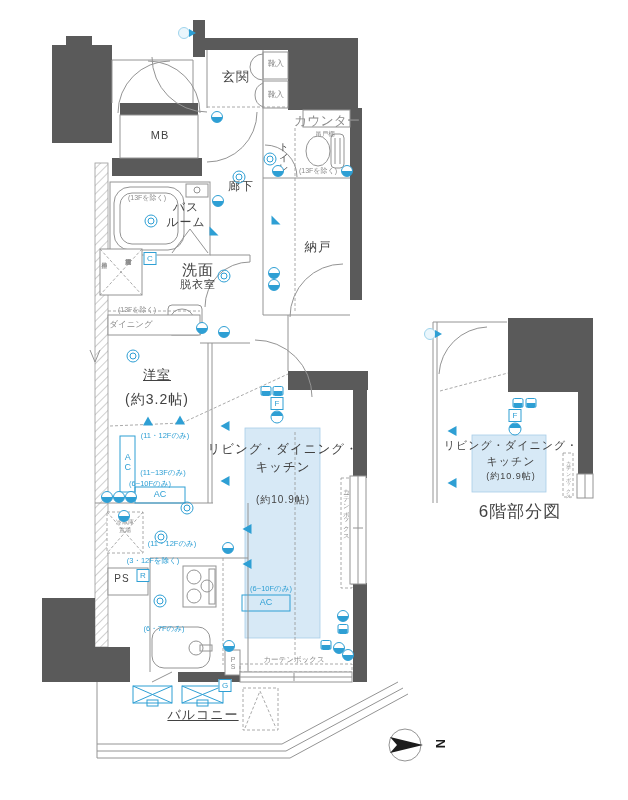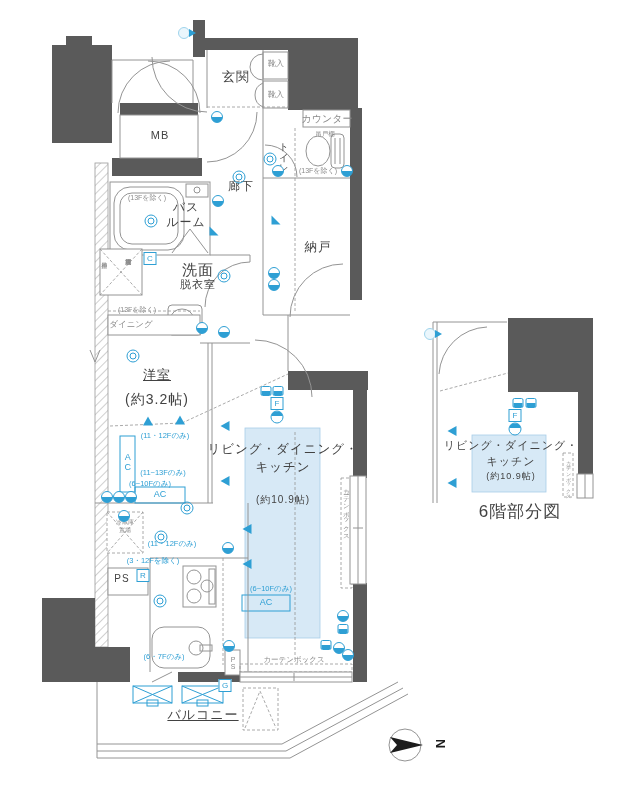--- a/index.html
+++ b/index.html
@@ -179,21 +179,21 @@
       <path d="M390,737 L423,745 L390,753 L397,745 Z" fill="#1c1c1c"></path>
       <text transform="translate(436,739) rotate(90)" font-size="13" font-weight="bold" fill="#1c1c1c">N</text>
     </g>
   </svg>
 
   <div id="labels">
       <div class="lbl room" style="left: 228px; top: 70px; font-size: 13px; margin-left: 8px;">玄関</div>
       <div class="lbl gray" style="left: 276px; top: 60px; font-size: 8px;">靴入</div>
       <div class="lbl gray" style="left: 276px; top: 91px; font-size: 8px;">靴入</div>
       <div class="lbl room" style="left: 160px; top: 130px; font-size: 11px;">MB</div>
-      <div class="lbl gray" style="left: 327px; top: 114px; font-size: 10px;">カウンター</div>
+      <div class="lbl gray" style="left: 327px; top: 114px; font-size: 13px;">カウンター</div>
       <div class="lbl gray" style="left: 325px; top: 131px; font-size: 6.5px;">吊戸棚</div>
       <div class="lbl gray" style="left: 318px; top: 167px; font-size: 7px;">(13Fを除く)</div>
       <div class="lbl room vert" style="left: 284px; top: 136px; font-size: 9.5px;">トイレ</div>
       <div class="lbl room" style="left: 241px; top: 180px; font-size: 12px;">廊下</div>
       <div class="lbl room" style="left: 318px; top: 241px; font-size: 12.5px;">納戸</div>
       <div class="lbl room" style="left: 186px; top: 201px; font-size: 12px;">バス</div>
       <div class="lbl room" style="left: 186px; top: 216px; font-size: 12px;">ルーム</div>
       <div class="lbl gray" style="left: 147px; top: 194px; font-size: 7px;">(13Fを除く)</div>
       <div class="lbl room" style="left: 198px; top: 262px; font-size: 15px;">洗面</div>
       <div class="lbl room" style="left: 198px; top: 279px; font-size: 11px;">脱衣室</div>
@@ -206,21 +206,21 @@
       <div class="lbl blue" style="left: 165px; top: 432px; font-size: 7.5px;">(11・12Fのみ)</div>
       <div class="lbl blue vert" style="left: 127px; top: 452px; font-size: 9px;">AC</div>
       <div class="lbl blue" style="left: 163px; top: 469px; font-size: 7.5px;">(11~13Fのみ)</div>
       <div class="lbl blue" style="left: 150px; top: 480px; font-size: 7.5px;">(6~10Fのみ)</div>
       <div class="lbl blue" style="left: 160px; top: 490px; font-size: 9px;">AC</div>
       <div class="lbl gray" style="left: 125px; top: 519px; font-size: 6px;">冷蔵庫</div>
       <div class="lbl gray" style="left: 125px; top: 527px; font-size: 6px;">置場</div>
       <div class="lbl blue" style="left: 172px; top: 540px; font-size: 7.5px;">(11・12Fのみ)</div>
       <div class="lbl blue" style="left: 153px; top: 557px; font-size: 7.5px;">(3・12Fを除く)</div>
       <div class="lbl room" style="left: 122px; top: 574px; font-size: 10px;">PS</div>
-      <div class="lbl blue" style="left: 164px; top: 625px; font-size: 7.5px; margin-top: 28px;">(6・7Fのみ)</div>
+      <div class="lbl blue" style="left: 164px; top: 625px; font-size: 7.5px;">(6・7Fのみ)</div>
       <div class="lbl room" style="left: 283px; top: 443px; font-size: 12.5px;">リビング・ダイニング・</div>
       <div class="lbl room" style="left: 283px; top: 461px; font-size: 12.5px;">キッチン</div>
       <div class="lbl room" style="left: 283px; top: 495px; font-size: 10px;">(約10.9帖)</div>
       <div class="lbl blue" style="left: 271px; top: 585px; font-size: 7.5px;">(6~10Fのみ)</div>
       <div class="lbl blue" style="left: 266px; top: 598px; font-size: 9px;">AC</div>
       <div class="lbl gray vert" style="left: 346px; top: 484px; font-size: 6.5px;">カーテンボックス</div>
       <div class="lbl gray" style="left: 294px; top: 656px; font-size: 7.5px;">カーテンボックス</div>
       <div class="lbl gray vert" style="left: 233px; top: 656px; font-size: 7px;">PS</div>
       <div class="lbl room" style="left: 203px; top: 708px; font-size: 13px; text-decoration: underline;">バルコニー</div>
       <div class="lbl room" style="left: 511px; top: 440px; font-size: 11px;">リビング・ダイニング・</div>

